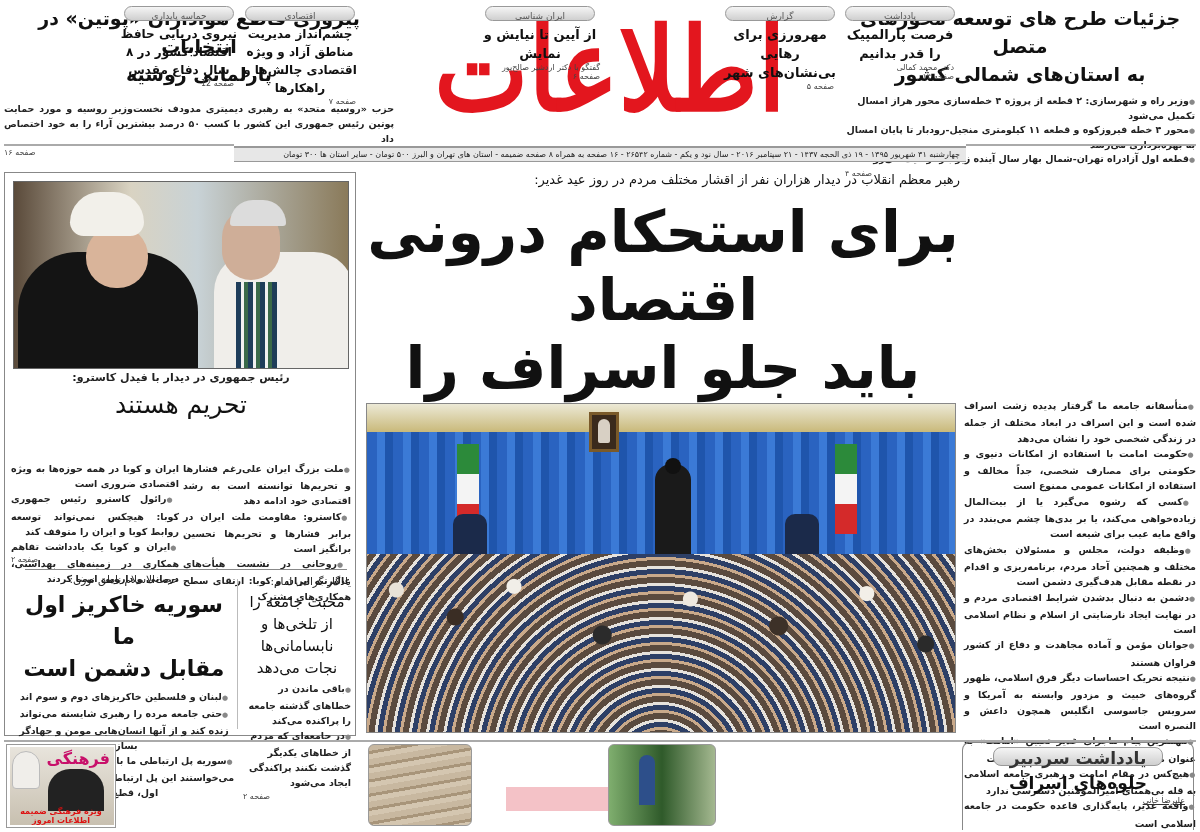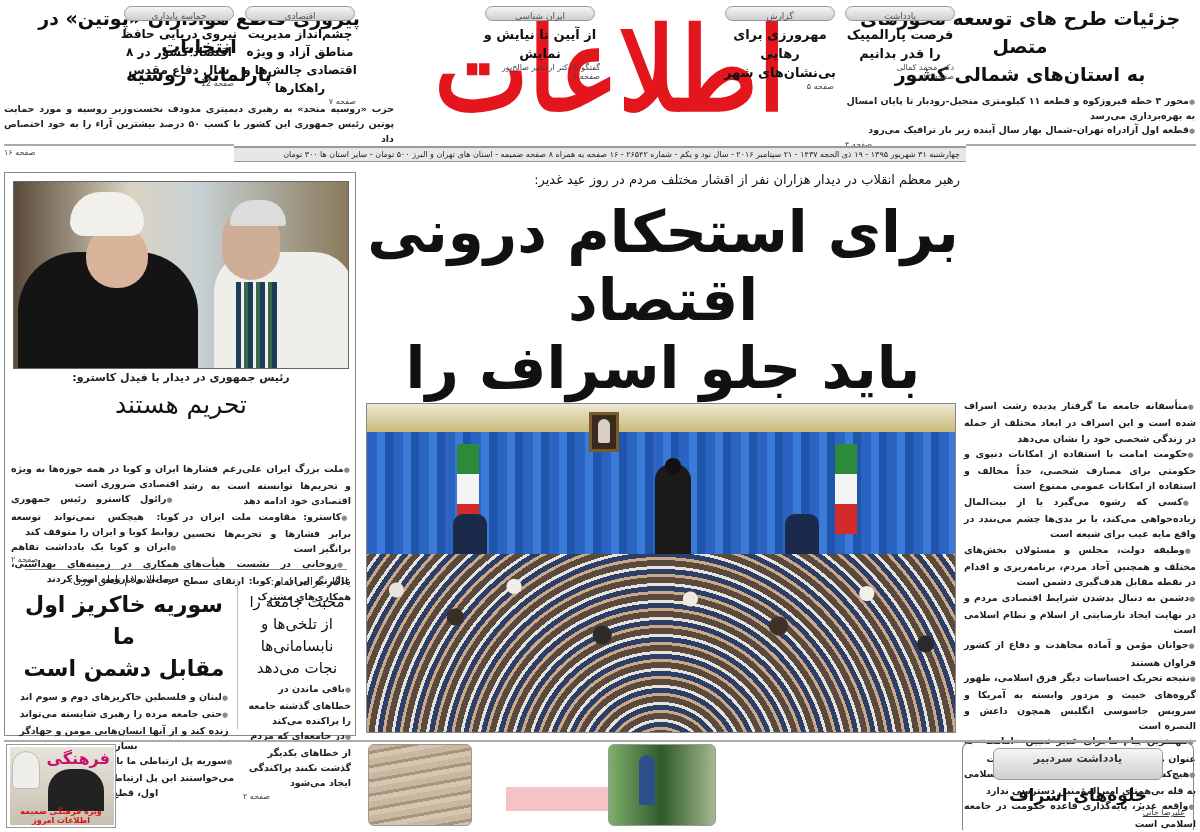--- a/index.html
+++ b/index.html
@@ -94,21 +94,21 @@
 
   
   .bottom-strip { position: absolute; left: 4px; top: 740px; width: 1192px; height: 90px; border-top: 2px solid #aaa; }
   .bcell { position: absolute; top: 4px; height: 84px; text-align: center; }
   .pill { display: inline-block; min-width: 110px; height: 15px; border-radius: 8px; background: linear-gradient(#f5f5f5, #cfcfcf); border: 1px solid #999; font-size: 9px; line-height: 13px; color: #555; padding: 3px 10px; }
   .bhead { font-weight: bold; font-size: 13px; line-height: 19px; color: #111; margin-top: 2px; }
   .bmeta { font-size: 8px; color: #444; text-align: right; padding-right: 4px; }
   .bpage { font-size: 8px; color: #444; text-align: right; padding-right: 4px; }
 
   .editorial { position: absolute; left: 962px; top: 742px; width: 232px; height: 88px; border: 1px solid #888; border-bottom: none; border-radius: 8px 8px 0 0; text-align: center; padding-top: 4px; }
-  .editorial .pill { min-width: 170px; font-size: 11px; line-height: 14px; height: 32px; color: #333; font-weight: bold; border-radius: 6px; }
+  .editorial .pill { min-width: 170px; font-size: 17px; line-height: 14px; height: 19px; color: #333; font-weight: bold; }
   .editorial .bhead { font-size: 17px; line-height: 26px; }
   .editorial .author { font-size: 8px; text-align: right; padding-right: 8px; text-decoration: underline; color: #333; }
 
   .farhangi { position: absolute; left: 6px; top: 744px; width: 110px; height: 84px; border: 1px solid #999; background: #fff; }
   .farhangi .cover { position: absolute; left: 3px; top: 2px; width: 104px; height: 78px; background: linear-gradient(#e8e4dc, #c8c0b0); overflow: hidden; }
   .farhangi .mast { position: absolute; right: 4px; top: 2px; font-size: 16px; font-weight: bold; color: #c8106a; }
   .farhangi .man1 { position: absolute; left: 2px; top: 4px; width: 28px; height: 38px; background: #f0eeea; border-radius: 14px 14px 4px 4px; border: 1px solid #bbb; }
   .farhangi .man2 { position: absolute; left: 38px; top: 22px; width: 56px; height: 42px; background: #222; border-radius: 22px 22px 0 0; }
   .farhangi .cap { position: absolute; left: 2px; bottom: 2px; width: 104px; text-align: center; font-size: 8px; color: #d11; font-weight: bold; }
 
@@ -119,20 +119,21 @@
 </style>
 </head>
 <body>
 
 <div class="top-right">
   <div class="top-head">
     <div>جزئیات طرح های توسعه محورهای متصل</div>
     <div>به استان‌های شمالی کشور</div>
   </div>
   <ul class="top-bullets">
+    <li>وزیر راه و شهرسازی: ۲ قطعه از پروژه ۴ خطه‌سازی محور هراز امسال تکمیل می‌شود</li>
     <li>محور ۴ خطه فیروزکوه و قطعه ۱۱ کیلومتری منجیل-رودبار تا پایان امسال به بهره‌برداری می‌رسد</li>
     <li>قطعه اول آزادراه تهران-شمال بهار سال آینده زیر بار ترافیک می‌رود</li>
   </ul>
   <div class="page-ref">صفحه ۴</div>
 </div>
 
 <div class="logo">
   <span>اطلاعات</span>
 </div>
 

